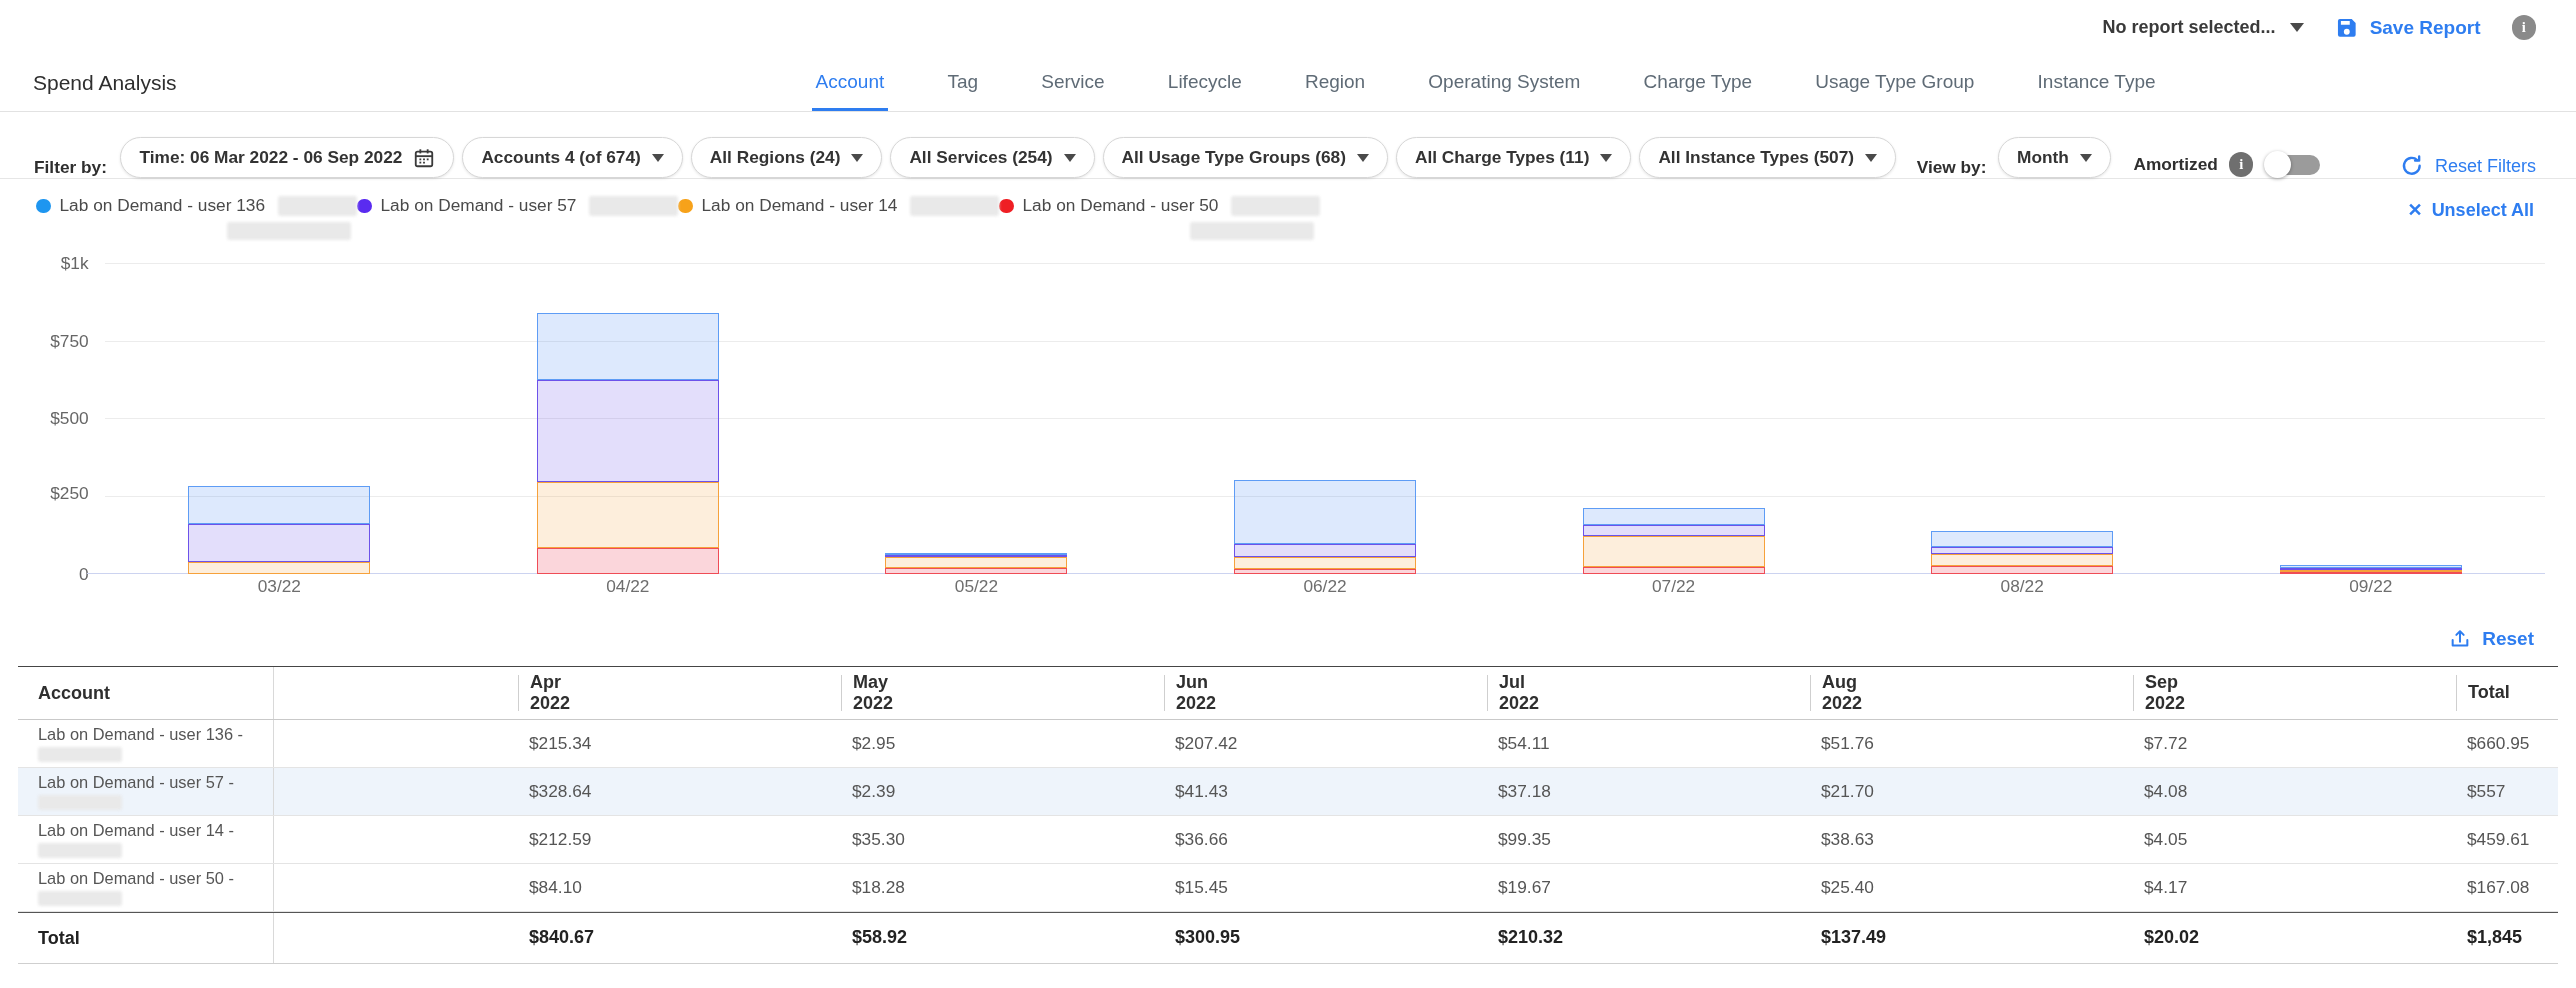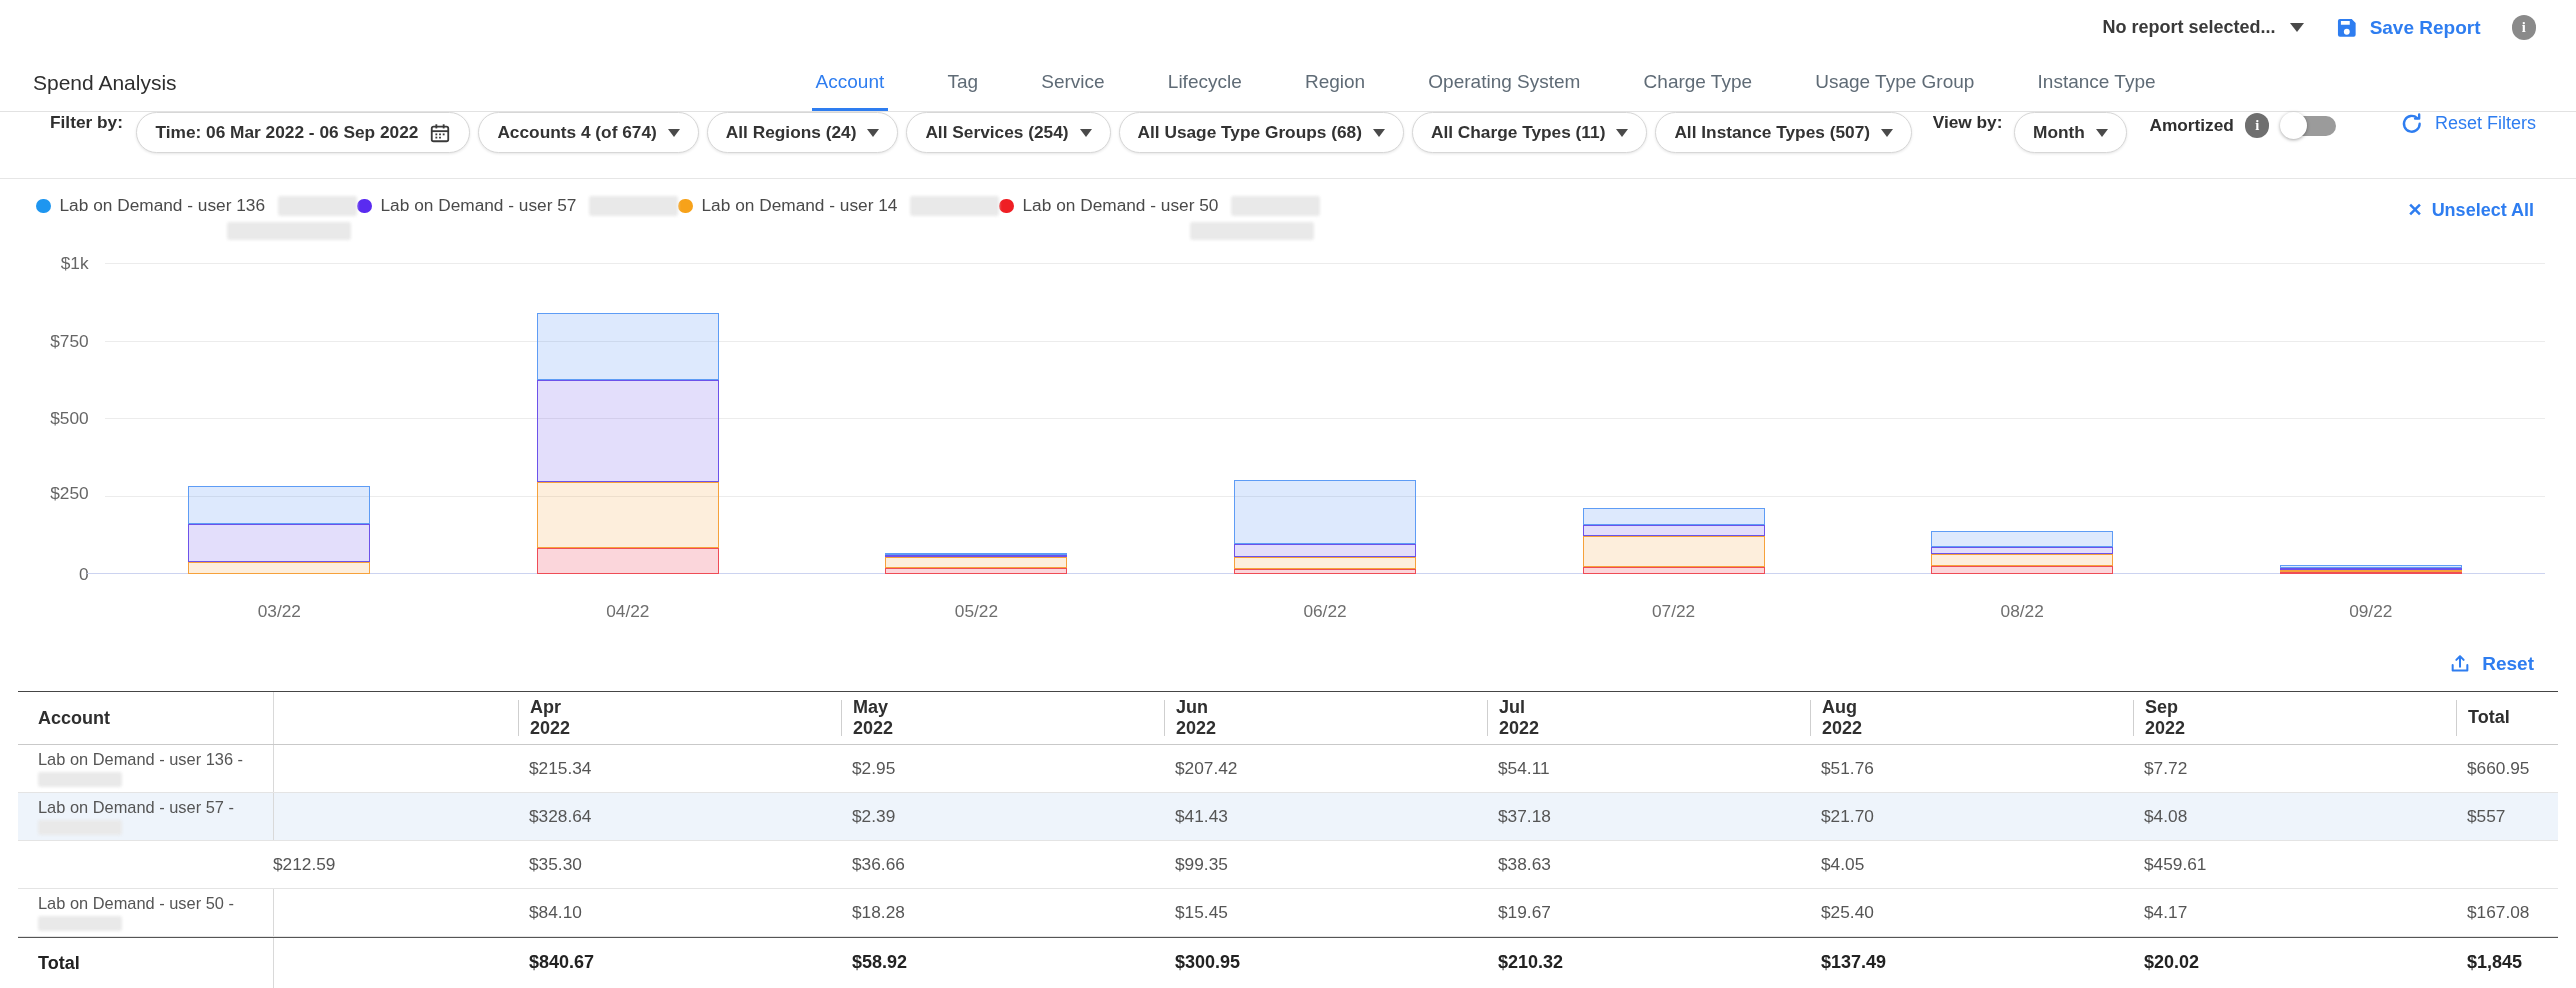--- a/index.html
+++ b/index.html
@@ -20,22 +20,22 @@
                  font-size:14.5px; font-weight:bold; font-family:"Liberation Serif", serif; }
 
   
   .title-row { position:relative; height:57px; border-bottom:0.9px solid #e2e2e2; }
   .page-title { position:absolute; left:33px; bottom:16.4px; font-size:21px; color:#2f2f2f; }
   .tabs { position:absolute; left:812px; bottom:0; display:flex; gap:56px; }
   .tab { font-size:19px; color:#5f6b76; padding:0 3.6px 18px 3.6px; cursor:pointer; }
   .tab.active { color:#2e7df0; border-bottom:3.6px solid #2e7df0; padding-bottom:14.5px; }
 
   
-  .filter-bar { height:67px; border-bottom:0.9px solid #e6e6e6; display:flex; align-items:flex-start;
-                padding:0 40px 0 50px; gap:8px; }
+  .filter-bar { height:67px; border-bottom:0.9px solid #e6e6e6; display:flex; align-items:flex-end;
+                padding:0 40px 0 34px; gap:8px; }
   .filter-by { font-size:17.3px; font-weight:bold; margin-right:5.5px; color:#2f2f2f; }
   .pill { height:41px; border:0.9px solid #d7d7d7; border-radius:21px; background:#fff;
           box-shadow:0 0.9px 2.7px rgba(0,0,0,.10); display:inline-flex; align-items:center;
           gap:11px; padding:0 18px; font-size:17.3px; font-weight:bold; color:#333;
           white-space:nowrap; cursor:pointer; }
   .pill .caret { border-left-width:6.4px; border-right-width:6.4px; border-top-width:8.2px; }
   .viewby-label { font-size:17.3px; font-weight:bold; margin:0 3.6px 0 12.7px; color:#2f2f2f; }
   .amortized { display:flex; align-items:center; gap:11px; margin-left:14.5px; }
   .amortized-label { font-size:17.3px; font-weight:bold; color:#2f2f2f; }
   .info-dark { width:24.5px; height:24.5px; border-radius:50%; background:#6f6f6f; color:#fff;
@@ -67,21 +67,21 @@
   .chart-section { position:relative; }
   .plot { position:relative; margin:5.5px 31px 0 105px; height:311px; }
   .gridline { position:absolute; left:0; right:0; height:0.9px; background:#ececec; }
   .baseline { position:absolute; left:-18px; right:0; bottom:-0.9px; height:1.8px; background:#ccd3f0; }
   .ylabel { position:absolute; right:100%; margin-right:16.4px; transform:translateY(-50%);
             font-size:17.3px; color:#666; white-space:nowrap; }
   .slots { position:absolute; inset:0; display:flex; }
   .slot { flex:1; position:relative; display:flex; align-items:flex-end; justify-content:center; }
   .bar { width:182px; display:flex; flex-direction:column-reverse; }
   .seg { width:100%; }
-  .xlabels { display:flex; margin:27px 31px 0 105px; }
+  .xlabels { display:flex; margin:2px 31px 0 105px; }
   .xlabel { flex:1; text-align:center; font-size:17.3px; color:#6e6e6e; }
 
   
   .export-row { display:flex; justify-content:flex-end; padding:31px 42px 12.7px 0; }
   .export-btn { display:flex; align-items:center; gap:11px; color:#2e7df0; font-size:19px;
                 font-weight:bold; cursor:pointer; }
 
   
   .spend-table { margin:3.6px 18px 0 18px; border-top:1.8px solid #454545; border-bottom:0.9px solid #cfcfcf; }
   .t-row { display:grid; grid-template-columns:256px repeat(6,323px) 1fr; align-items:center; }
@@ -369,20 +369,24 @@
       </div>
       <div class="cell val-cell">$328.64</div>
       <div class="cell val-cell">$2.39</div>
       <div class="cell val-cell">$41.43</div>
       <div class="cell val-cell">$37.18</div>
       <div class="cell val-cell">$21.70</div>
       <div class="cell val-cell">$4.08</div>
       <div class="cell val-cell">$557</div>
     </div>
     <div class="t-row data-row">
+      <div class="acct-cell">
+        <div class="acct-name">Lab on Demand - user 14 -</div>
+        <div class="redact acct-redact"></div>
+      </div>
       <div class="cell val-cell">$212.59</div>
       <div class="cell val-cell">$35.30</div>
       <div class="cell val-cell">$36.66</div>
       <div class="cell val-cell">$99.35</div>
       <div class="cell val-cell">$38.63</div>
       <div class="cell val-cell">$4.05</div>
       <div class="cell val-cell">$459.61</div>
     </div>
     <div class="t-row data-row">
       <div class="acct-cell">

